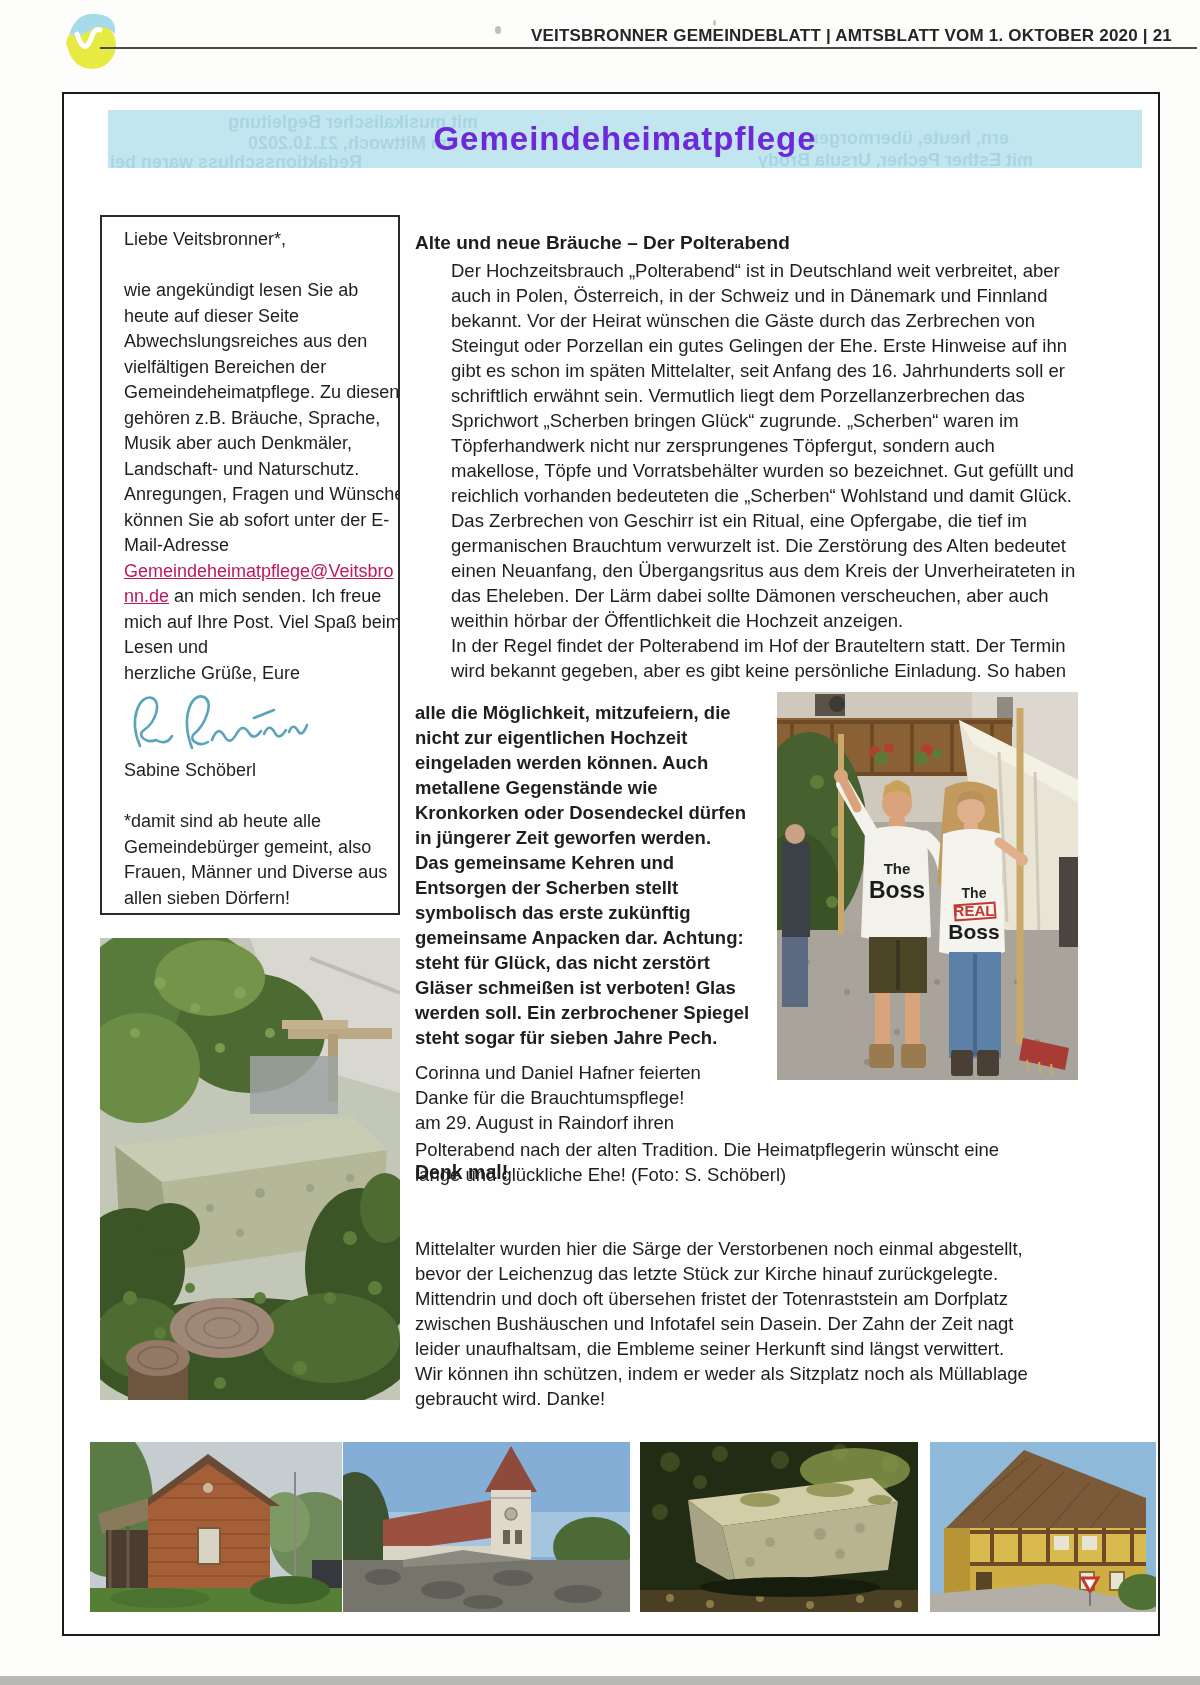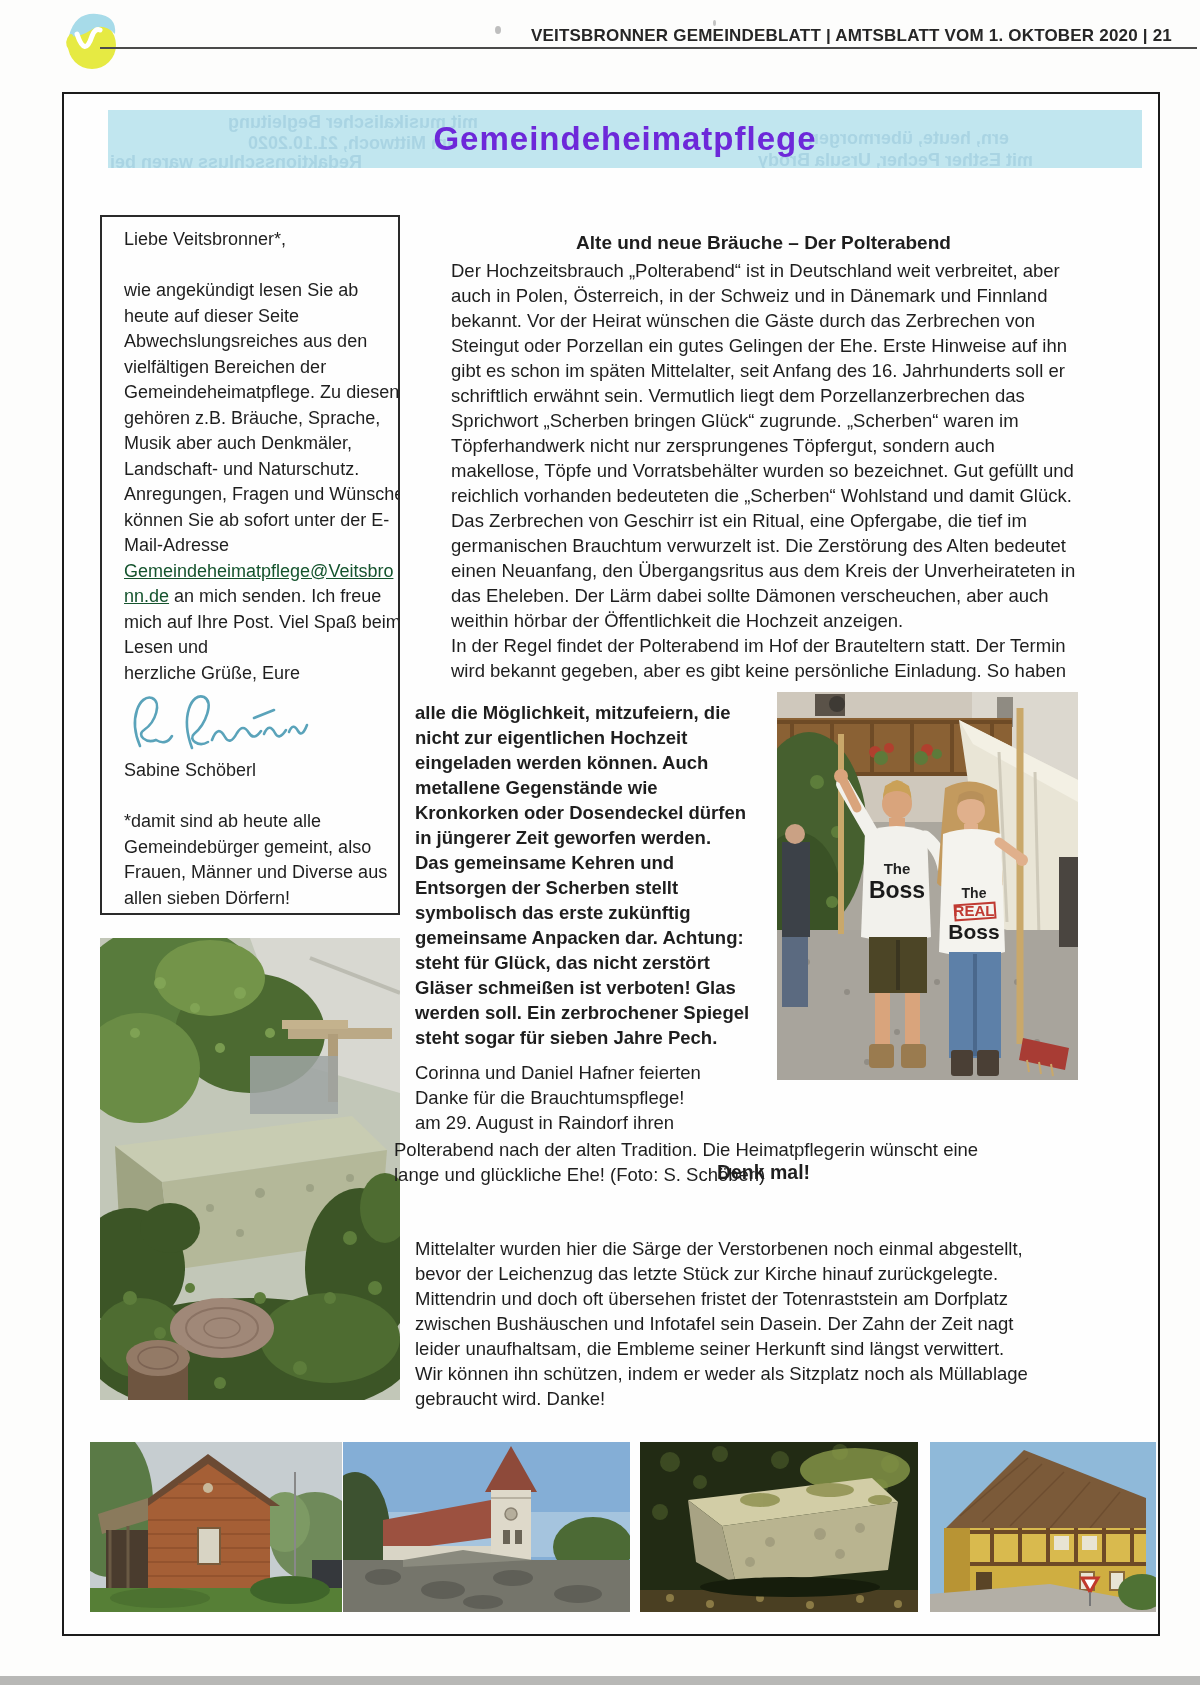--- a/index.html
+++ b/index.html
@@ -21,24 +21,24 @@
     font-size:33px;letter-spacing:1px;line-height:58px;
   }
   .bleed{
     position:absolute;transform:scaleX(-1);color:#8abcd3;opacity:.42;
     font-weight:bold;font-size:18px;filter:blur(.5px);white-space:nowrap;
   }
   
   .letterbox{border:2px solid #2a2a2a;background:#fefefe;overflow:hidden;}
   .letter-inner{padding:10px 13px 0 22px;font-size:18px;line-height:25.5px;}
   .spacer{height:25.5px;}
-  a.email{color:#14532d;text-decoration:underline;cursor:pointer;}
+  a.email{color:#be185d;text-decoration:underline;cursor:pointer;}
   
   .rc{font-size:18.5px;line-height:25px;}
-  .rc-title{font-size:19px;font-weight:bold;text-align:center;width:100%;}
+  .rc-title{font-size:19px;font-weight:bold;text-align:left;width:100%;}
   
   .photo{display:block;}
   .speck{position:absolute;border-radius:50%;background:#8a8a8a;}
   .scan-strip{background:#b8b8b6;}
   .sig-name{font-size:18px;}
 </style>
 </head>
 <body>
 
 <svg class="abs" style="left:55px;top:6px;" width="72" height="64" viewBox="0 0 72 64">
@@ -204,21 +204,21 @@
   <div class="ln">werden soll. Ein zerbrochener Spiegel</div>
   <div class="ln">steht sogar für sieben Jahre Pech.</div>
 </div>
 
 <div class="abs rc" style="left:415px;top:1060px;width:358px;">
   <div class="ln">Corinna und Daniel Hafner feierten</div>
   <div class="ln">Danke für die Brauchtumspflege!</div>
   <div class="ln">am 29. August in Raindorf ihren</div>
 </div>
 
-<div class="abs rc" style="left:394px;top:1137px;width:697px;">
+<div class="abs rc" style="left:415px;top:1137px;width:697px;">
   <div class="ln">Polterabend nach der alten Tradition. Die Heimatpflegerin wünscht eine</div>
   <div class="ln">lange und glückliche Ehe! (Foto: S. Schöberl)</div>
 </div>
 
 <svg class="abs photo" style="left:777px;top:692px;" width="301" height="388" viewBox="0 0 301 388">
   <rect width="301" height="388" fill="#aba79e"></rect>
   <rect x="0" y="0" width="301" height="130" fill="#cfc8bc"></rect>
   <rect x="195" y="0" width="106" height="120" fill="#dcd8cf"></rect>
   <rect x="220" y="5" width="16" height="30" fill="#8f8b82"></rect>
   <rect x="0" y="26" width="235" height="58" fill="#8a6134"></rect>

